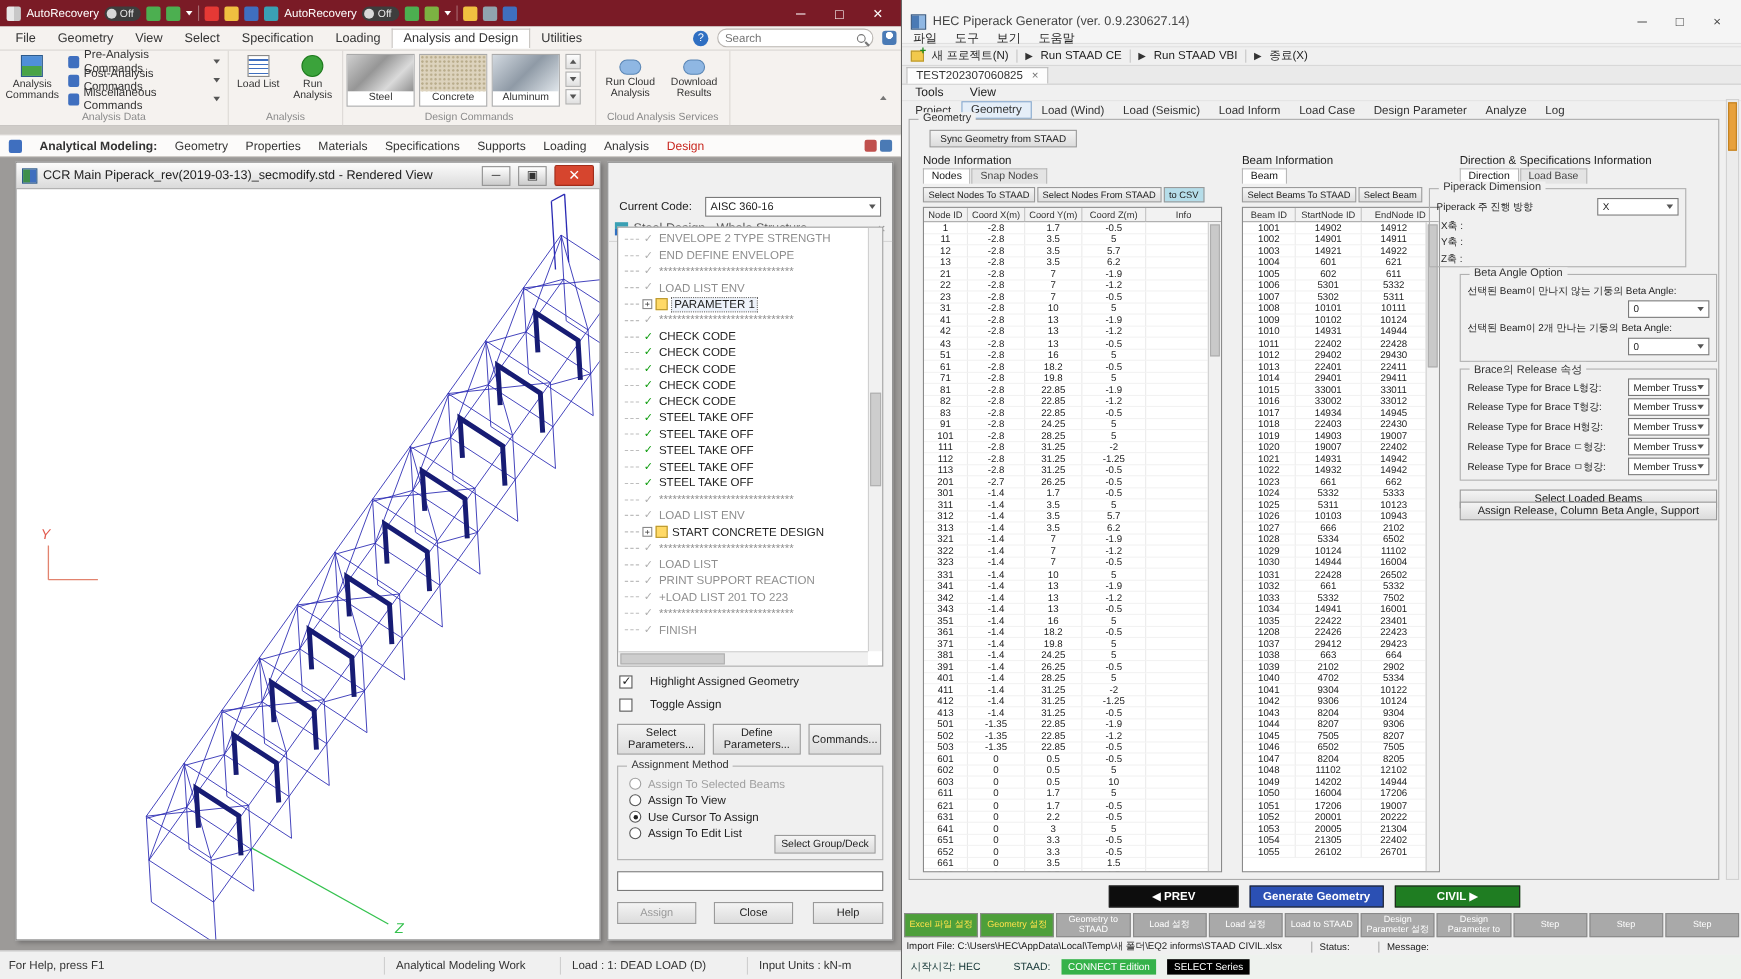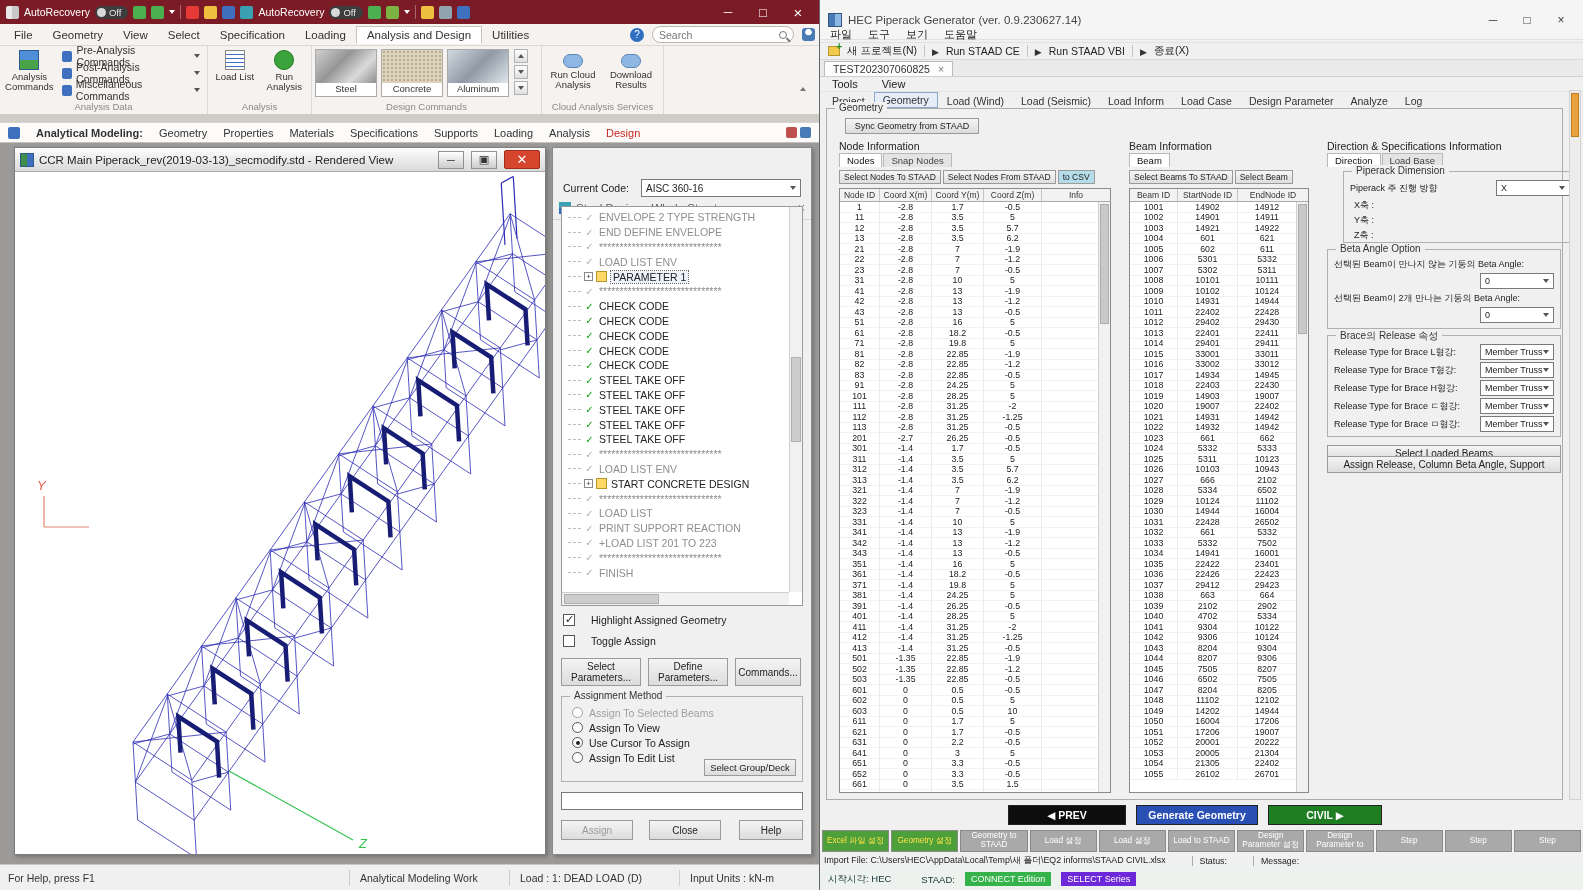--- a/index.html
+++ b/index.html
@@ -134,21 +134,21 @@
   .navb{position:absolute;height:20px;color:#fff;font-weight:bold;font-size:10.5px;display:flex;align-items:center;justify-content:center;border:1px solid #222;}
   .bbts{position:absolute;left:2px;right:2px;top:830px;height:22px;display:flex;gap:2px;}
   .bb{flex:1;font-size:8.2px;line-height:8.6px;display:flex;align-items:center;justify-content:center;text-align:center;border:1px solid #8a8a8a;padding:0 1px;overflow:hidden;}
   .bb.green{background:#4d9f3a;color:#ffe24a;}
   .bb.gray{background:#a9a9a9;color:#fff;}
   .imp{position:absolute;left:4px;right:4px;top:854px;height:13px;display:flex;align-items:center;font-size:8.8px;color:#222;white-space:nowrap;overflow:hidden;}
   .imp .seg2{margin-left:26px;padding-left:7px;border-left:1px solid #aaa;}
   .bstat{position:absolute;left:0;right:0;top:868px;height:22px;background:#eef2ee;display:flex;align-items:center;gap:10px;padding:0 8px;font-size:9.5px;color:#133;}
   .badge{padding:0 6px;height:14px;line-height:14px;font-size:9px;color:#fff;}
   .badge.green{background:#35b24a;}
-  .badge.sage{background:#6d28d9;}
+  .badge.sage{background:#000000;}
   .wsb{position:absolute;right:2px;top:90px;width:12px;height:710px;background:#ececec;border:1px solid #d2d2d2;}
   .wsb .thumb{position:absolute;left:1px;right:1px;top:2px;height:44px;background:#e8a13c;border:1px solid #c07f1e;}
 </style>
 </head>
 <body>
 
 <div id="root">
 
   <section id="app-left">
 
@@ -1515,21 +1515,21 @@
               <span class="tc b3">16001</span>
             </div>
 
             <div class="trow">
               <span class="tc b1">1035</span>
               <span class="tc b2">22422</span>
               <span class="tc b3">23401</span>
             </div>
 
             <div class="trow">
-              <span class="tc b1">1036</span>
+              <span class="tc b1">1208</span>
               <span class="tc b2">22426</span>
               <span class="tc b3">22423</span>
             </div>
 
             <div class="trow">
               <span class="tc b1">1037</span>
               <span class="tc b2">29412</span>
               <span class="tc b3">29423</span>
             </div>
 
@@ -1649,21 +1649,21 @@
 
       <div class="sectlabel" style="left:500px;top:31px;">Direction &amp; Specifications Information</div>
       <div class="abs flex" style="left:500px;top:44px;gap:1px;">
 
           <span class="subtab active">Direction</span>
 
           <span class="subtab">Load Base</span>
 
       </div>
 
-      <div class="gbox" style="left:516px;top:62px;width:234px;height:72px;">
+      <div class="gbox" style="left:472px;top:62px;width:234px;height:72px;">
         <span class="legend" style="background:#f0f0f0;">Piperack Dimension</span>
         <div class="flex" style="justify-content:space-between;padding:8px 6px 2px 6px;">
           <span class="fslabel">Piperack 주 진행 방향</span>
           <span class="dd">
               <span class="val">X</span>
               <span class="caret"></span>
             </span>
         </div>
         <div class="fslabel" style="padding:1px 10px;">X축 :</div>
         <div class="fslabel" style="padding:1px 10px;">Y축 :</div>

